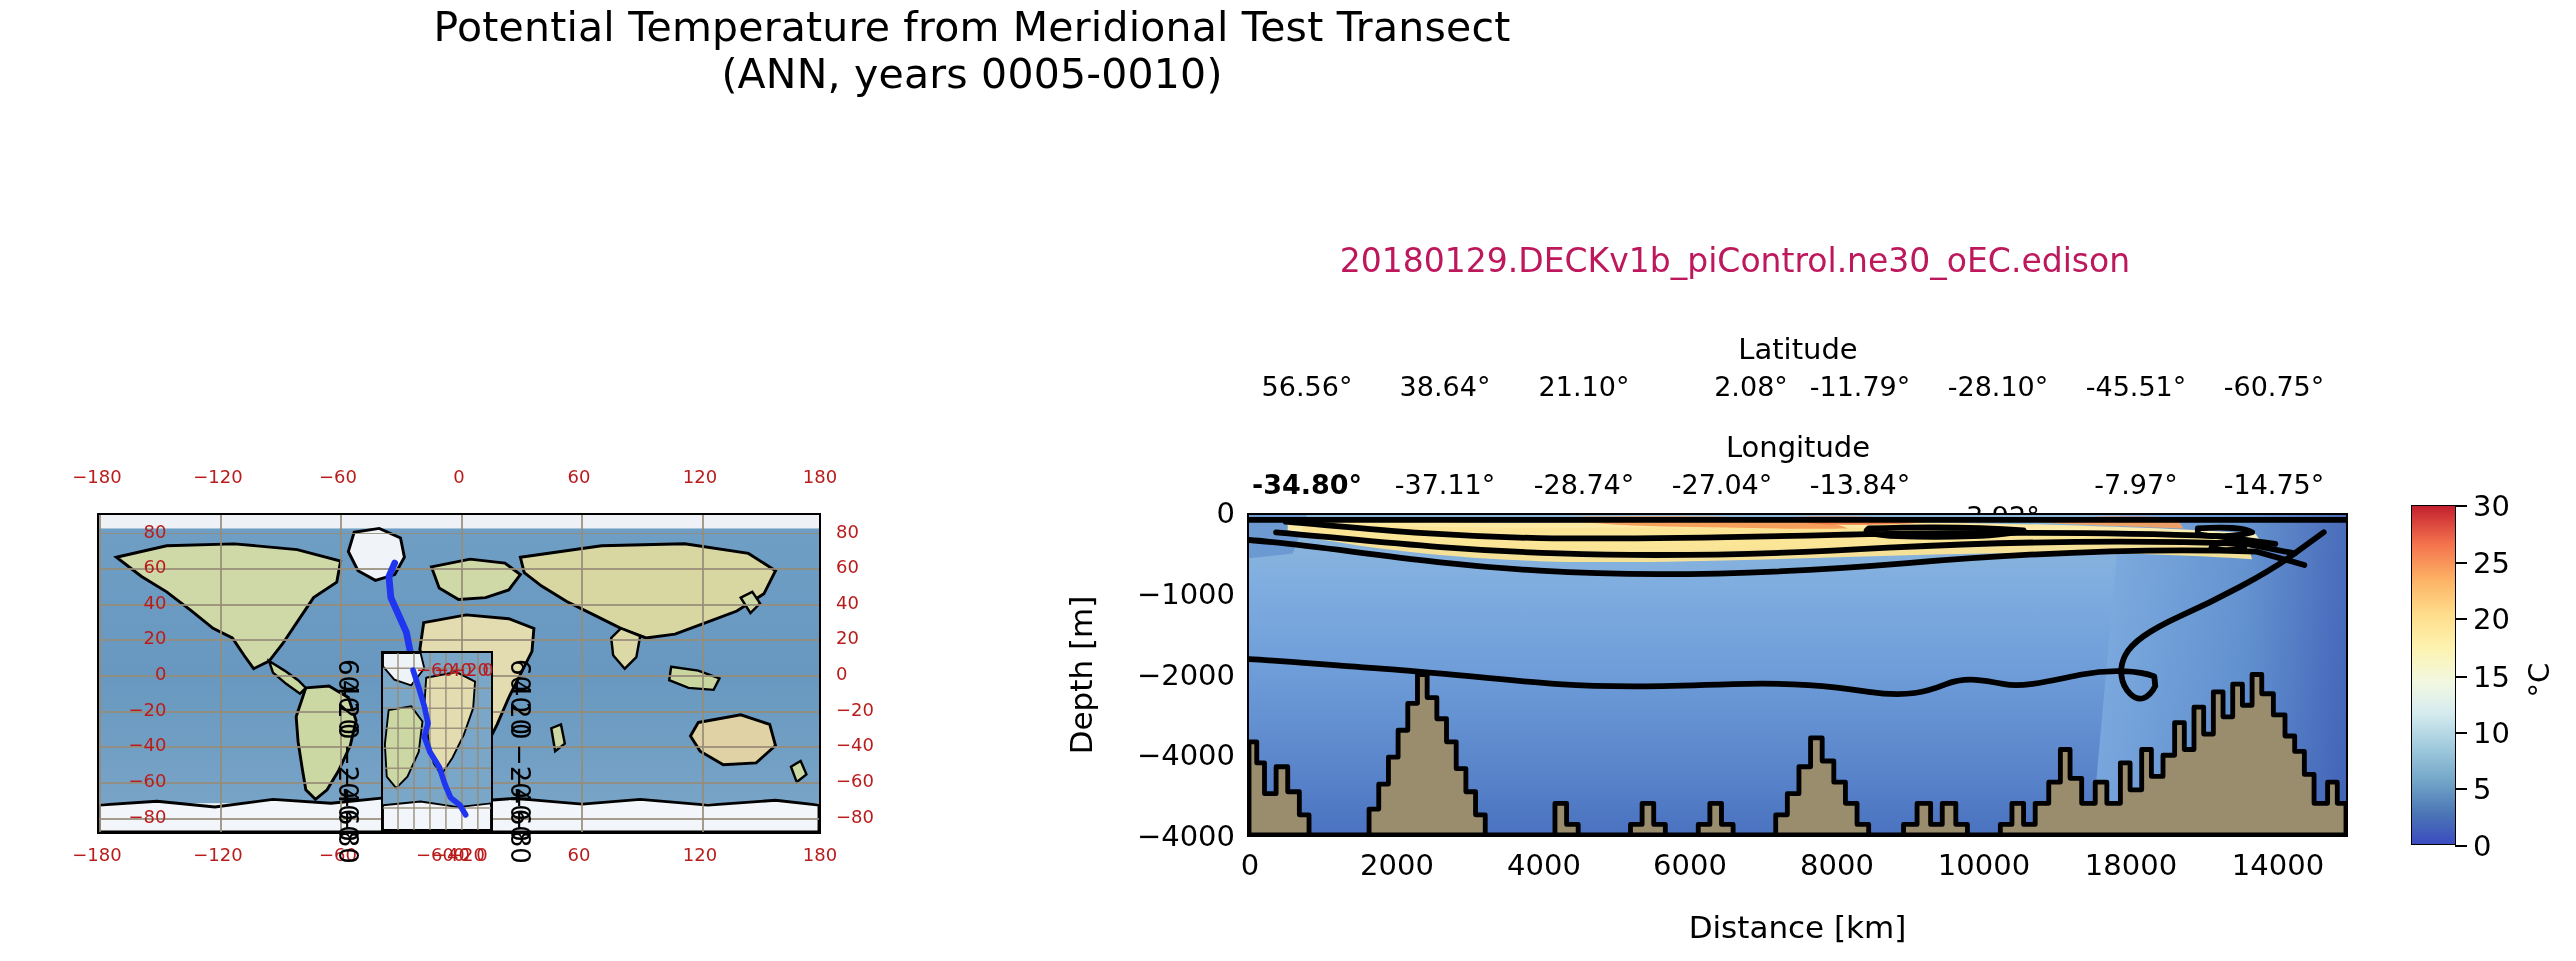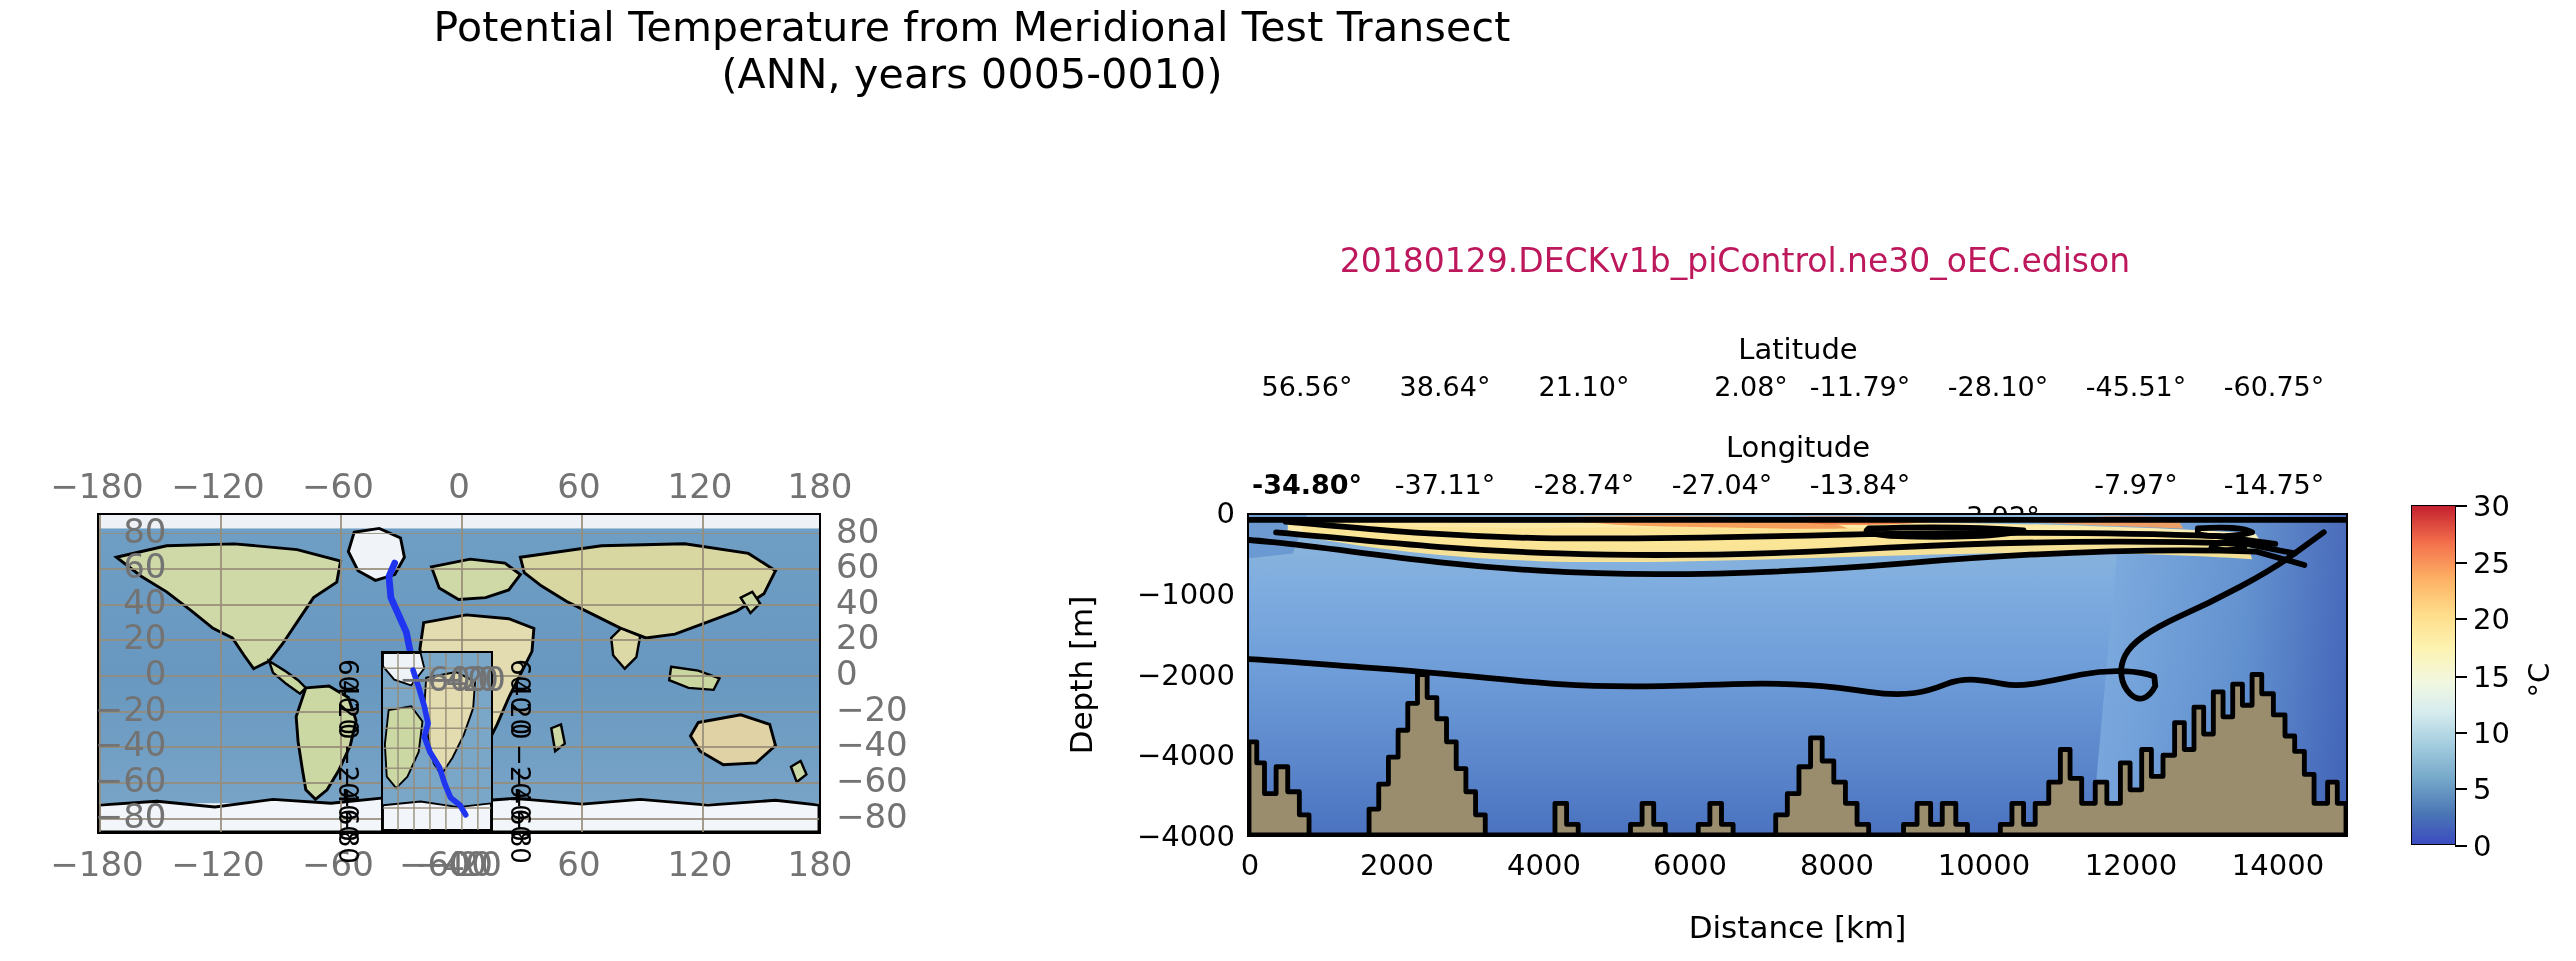--- a/index.html
+++ b/index.html
@@ -20,21 +20,21 @@
   #mapwrap{position:absolute;left:97px;top:513px;width:724px;height:321px;}
   #mapbox{position:absolute;left:0;top:0;width:724px;height:321px;
           border:2.9px solid #000;box-sizing:border-box;overflow:hidden;background:#6b9fc6;}
   .mapimg{position:absolute;left:0;top:0;width:100%;height:100%;}
 
   .grid-v,.grid-h{position:absolute;background:rgba(150,140,120,.85);}
   .grid-v{width:1.9px;top:0;bottom:0;}
   .grid-h{height:1.9px;left:0;right:0;}
 
   
-  .mtick{position:absolute;font-size:34px;color:#737373;white-space:nowrap;}
+  .mtick{position:absolute;font-size:18px;color:#b91c1c;white-space:nowrap;}
   .mtick.lx{text-align:center;transform:translateX(-50%);}
   .mtick.ly-l{text-align:right;transform:translateY(-50%);}
   .mtick.ly-r{text-align:left;transform:translateY(-50%);}
 
   .inset-tick{position:absolute;font-size:26px;color:#000;white-space:nowrap;
               writing-mode:vertical-rl;text-orientation:mixed;}
 
   
   #xsec{position:absolute;left:1247px;top:513px;width:1101px;height:324px;
         border:2.9px solid #000;box-sizing:border-box;overflow:hidden;background:#5a8ac6;}
@@ -343,21 +343,21 @@
   <div class="ltick" style="left:1118px;top:675px;width:117px;">−2000</div>
   <div class="ltick" style="left:1118px;top:755px;width:117px;">−4000</div>
   <div class="ltick" style="left:1118px;top:836px;width:117px;">−4000</div>
 
   <div class="btick" style="left:1250px;top:848px;">0</div>
   <div class="btick" style="left:1397px;top:848px;">2000</div>
   <div class="btick" style="left:1544px;top:848px;">4000</div>
   <div class="btick" style="left:1690px;top:848px;">6000</div>
   <div class="btick" style="left:1837px;top:848px;">8000</div>
   <div class="btick" style="left:1984px;top:848px;">10000</div>
-  <div class="btick" style="left:2131px;top:848px;">12000</div>
+  <div class="btick" style="left:2131px;top:848px;">18000</div>
   <div class="btick" style="left:2278px;top:848px;">14000</div>
 
   <div id="xlabel">Distance [km]</div>
   <div id="ylabel">Depth [m]</div>
 
   <div id="cbar"></div>
   <div class="cbtick-line" style="left:2455px;top:845px;"></div>
   <div class="cbtick-line" style="left:2455px;top:788px;"></div>
   <div class="cbtick-line" style="left:2455px;top:732px;"></div>
   <div class="cbtick-line" style="left:2455px;top:676px;"></div>

